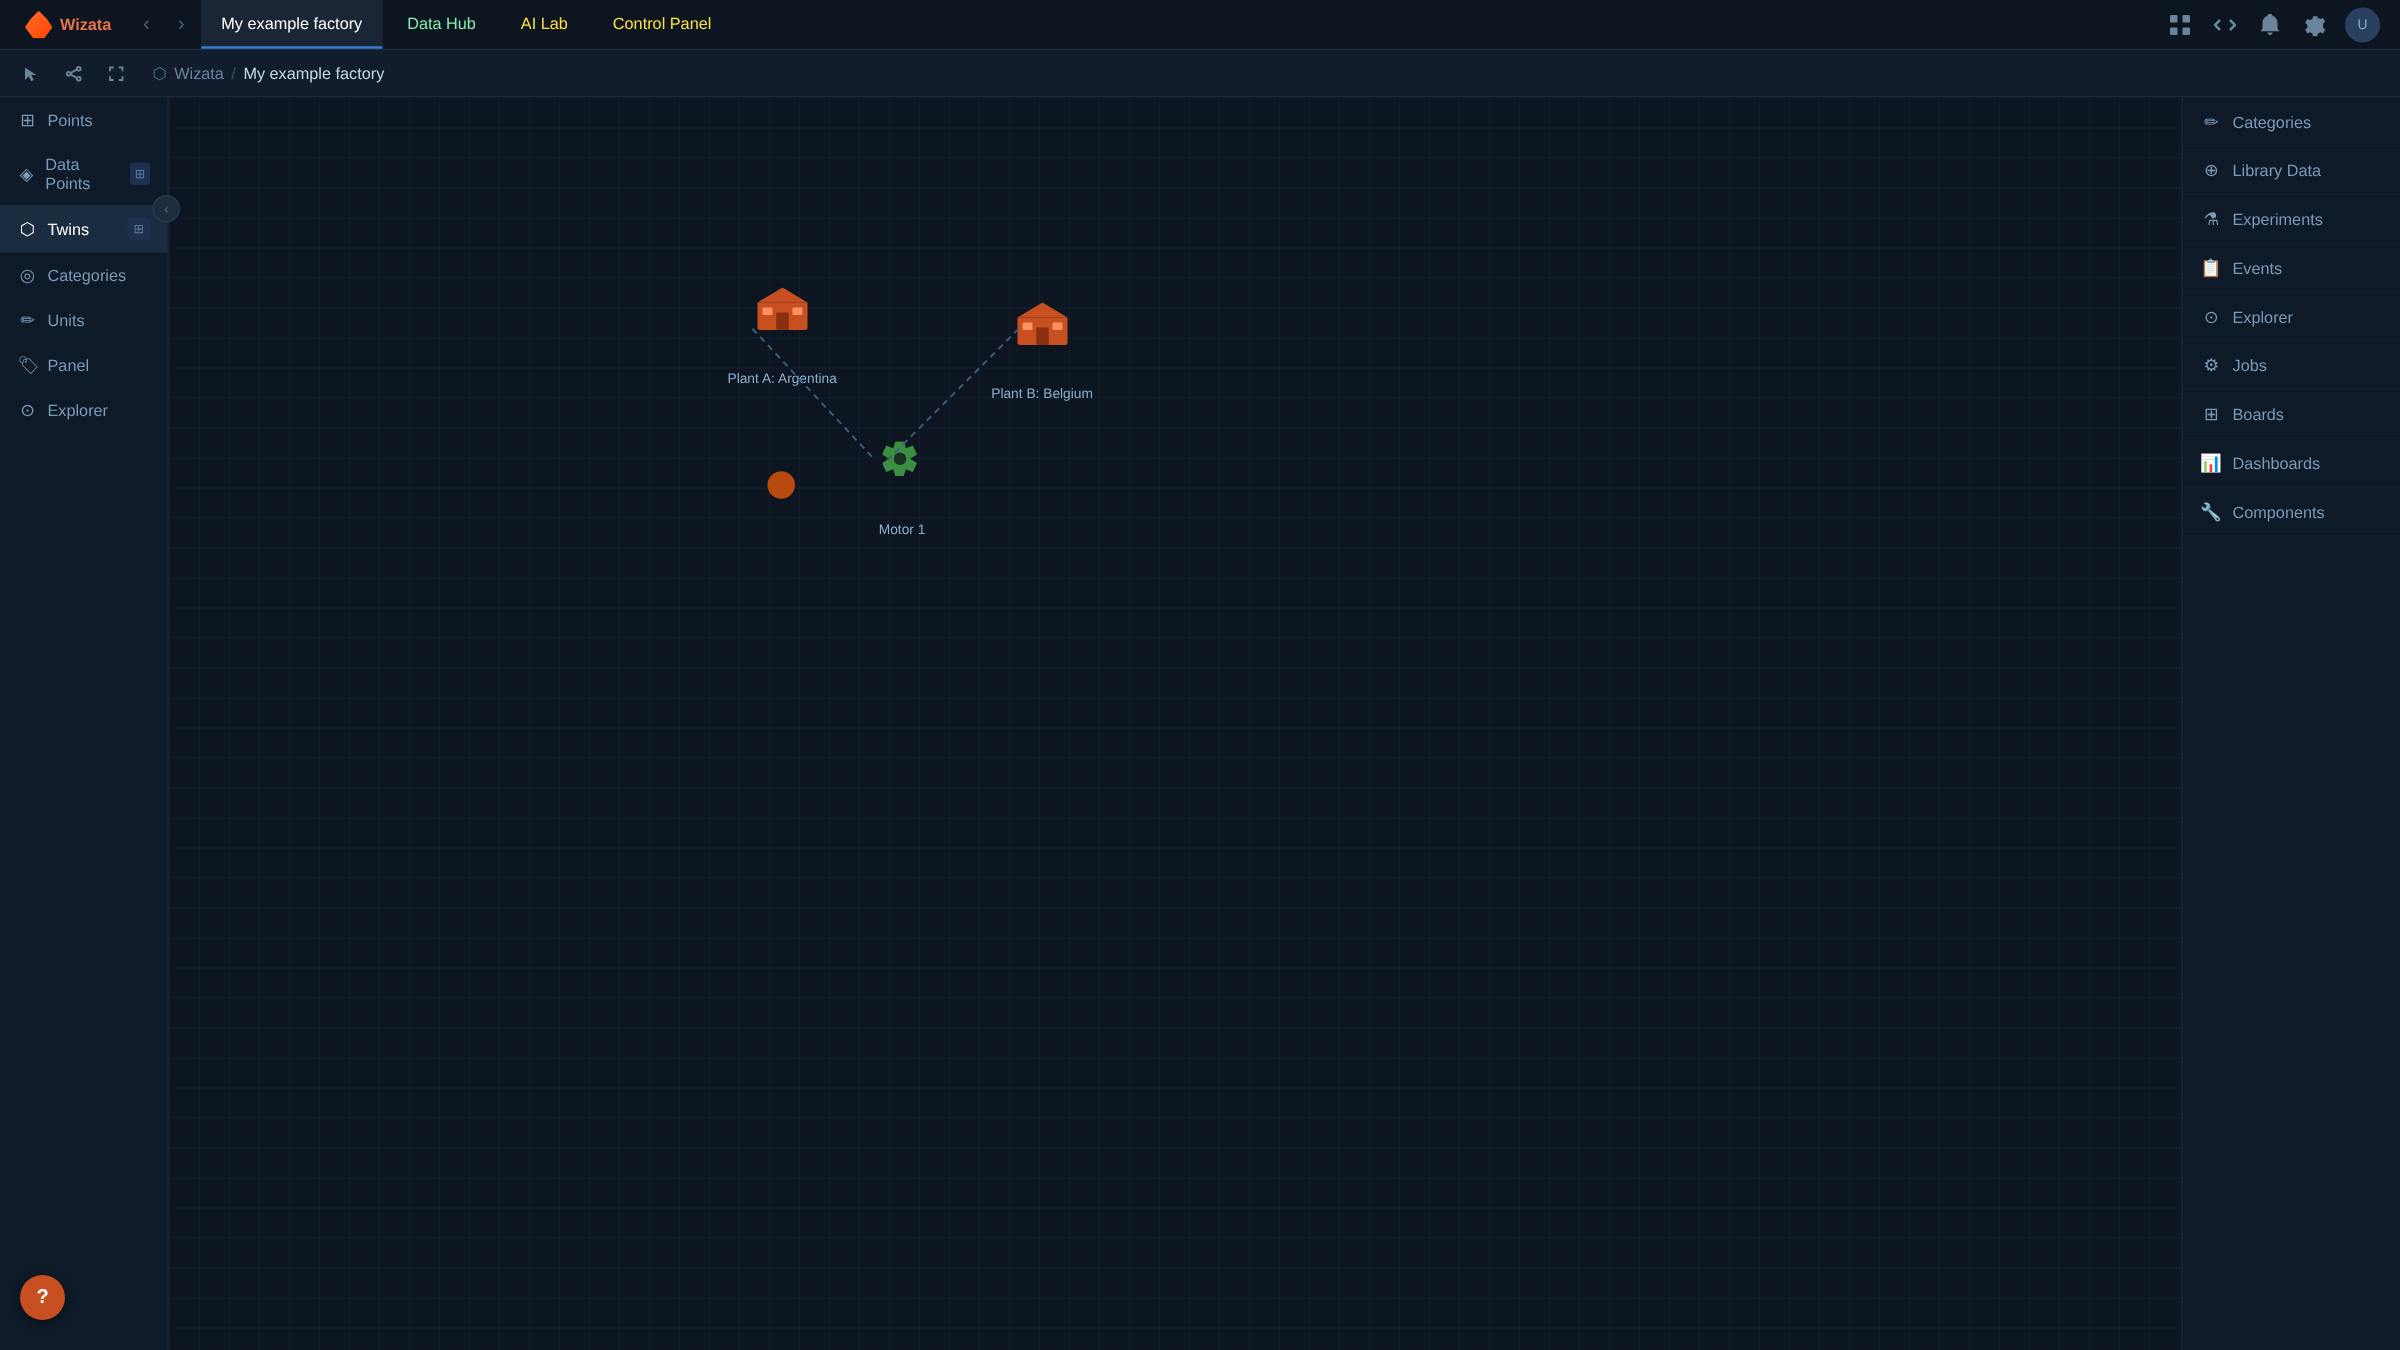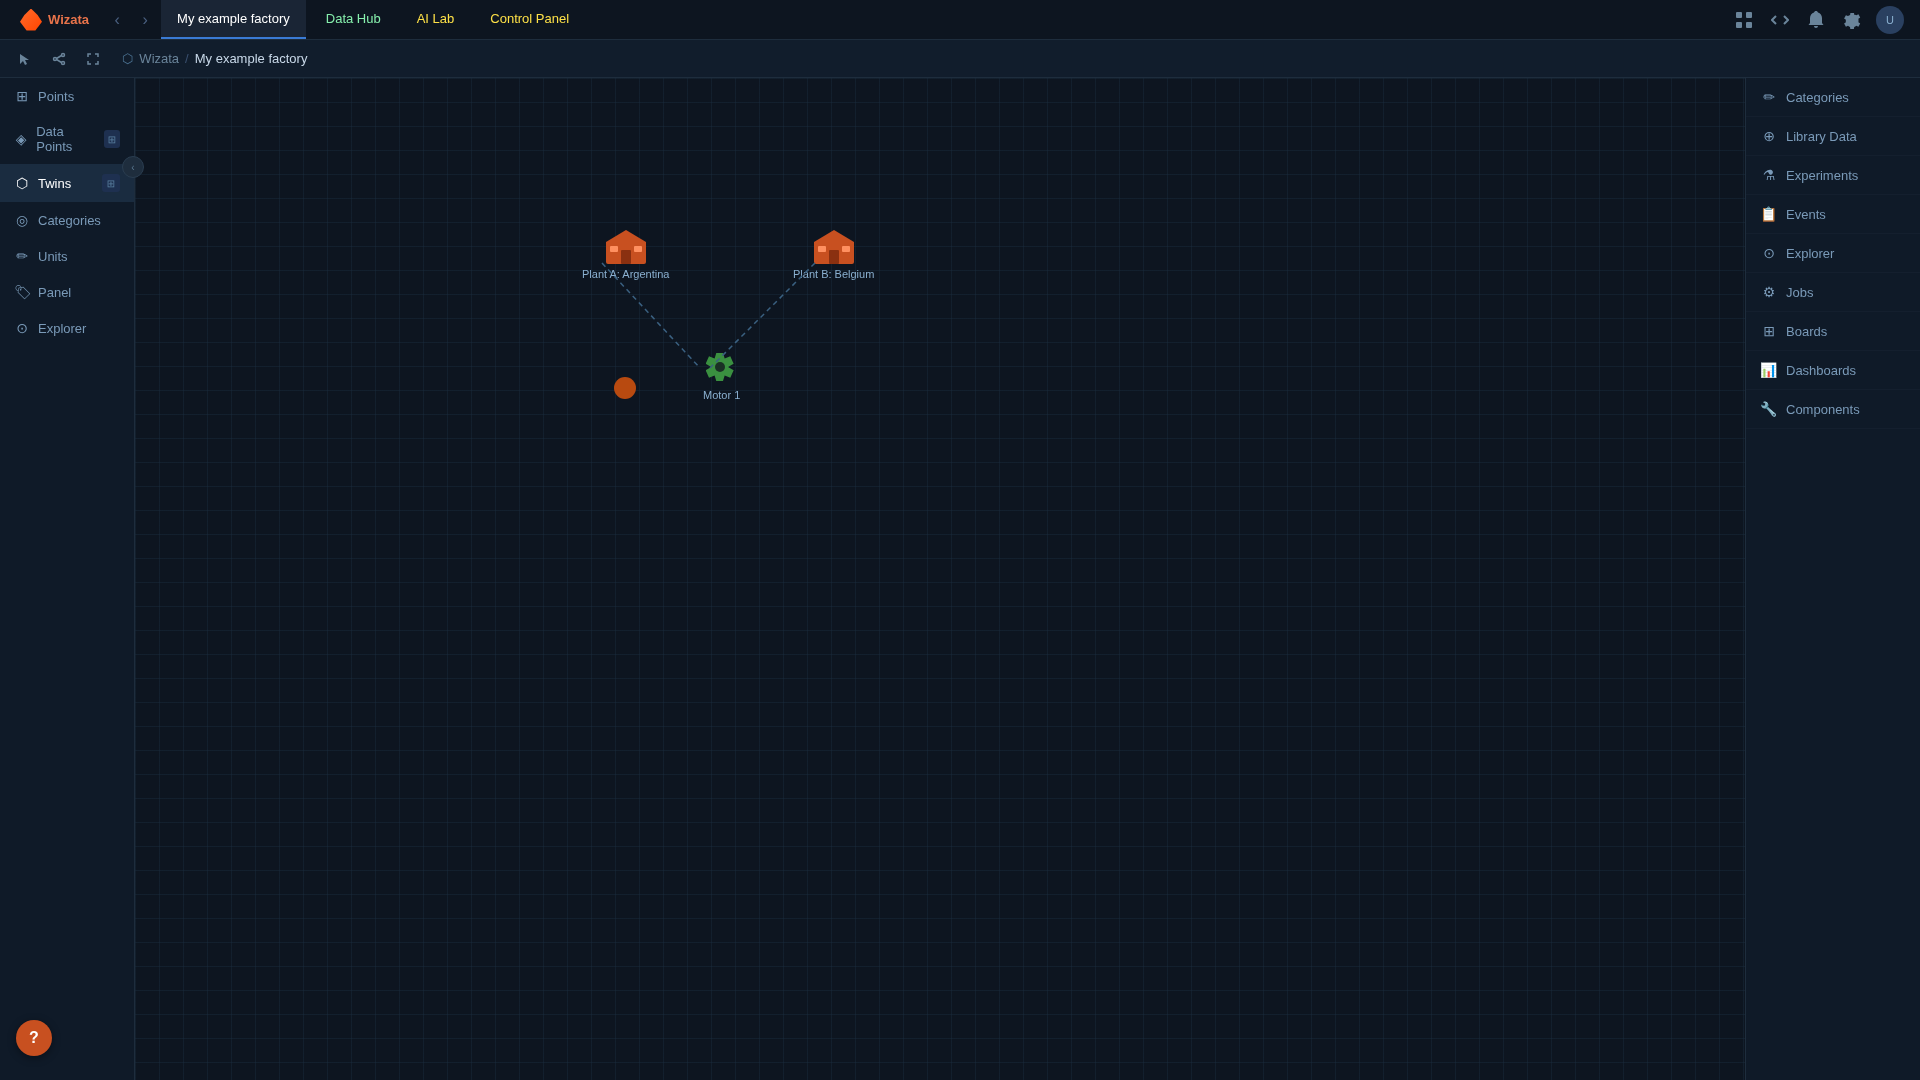--- a/index.html
+++ b/index.html
@@ -101,21 +101,21 @@
       position: absolute; inset: 0;
       background-image:
         linear-gradient(rgba(30,50,70,0.35) 1px, transparent 1px),
         linear-gradient(90deg, rgba(30,50,70,0.35) 1px, transparent 1px);
       background-size: 24px 24px;
     }
 
     
     .canvas-node {
       position: absolute; display: flex; flex-direction: column;
-      align-items: center; cursor: pointer;
+      align-items: center; cursor: pointer; gap: 29px;
     }
     .node-label {
       font-size: 11px; color: #8ab0d0; margin-top: 4px; white-space: nowrap;
     }
 
     
     .plant-building {
       width: 40px; height: 34px; position: relative;
     }
     .plant-roof {
@@ -329,21 +329,21 @@
         <div class="plant-roof"></div>
         <div class="plant-body">
           <div class="plant-window" style="left:4px;"></div>
           <div class="plant-window" style="right:4px;"></div>
           <div class="plant-door"></div>
         </div>
       </div>
       <div class="node-label">Plant A: Argentina</div>
     </div>
 
-    <div class="canvas-node" style="left: 658px; top: 152px;">
+    <div class="canvas-node" style="left: 658px; top: 164px;">
       <div class="plant-building">
         <div class="plant-roof"></div>
         <div class="plant-body">
           <div class="plant-window" style="left:4px;"></div>
           <div class="plant-window" style="right:4px;"></div>
           <div class="plant-door"></div>
         </div>
       </div>
       <div class="node-label">Plant B: Belgium</div>
     </div>

